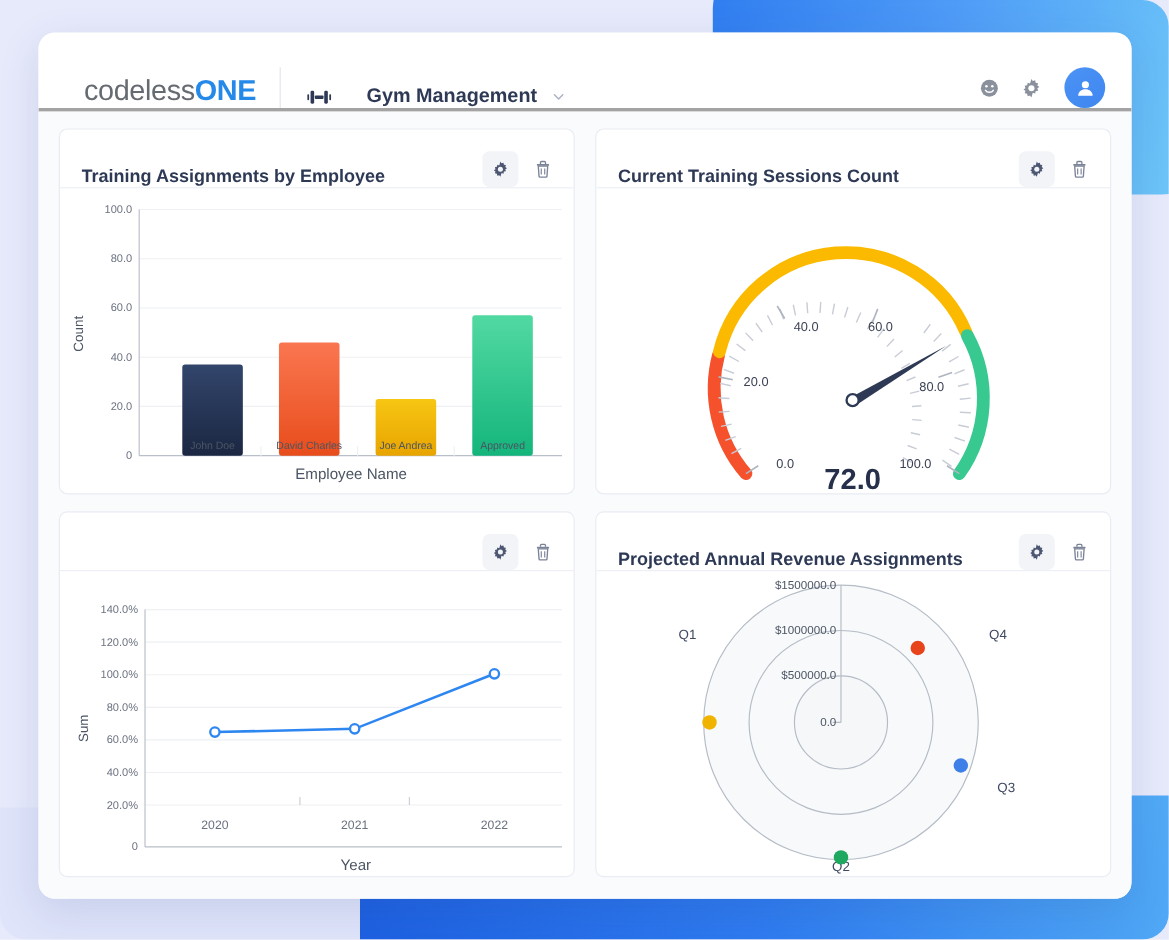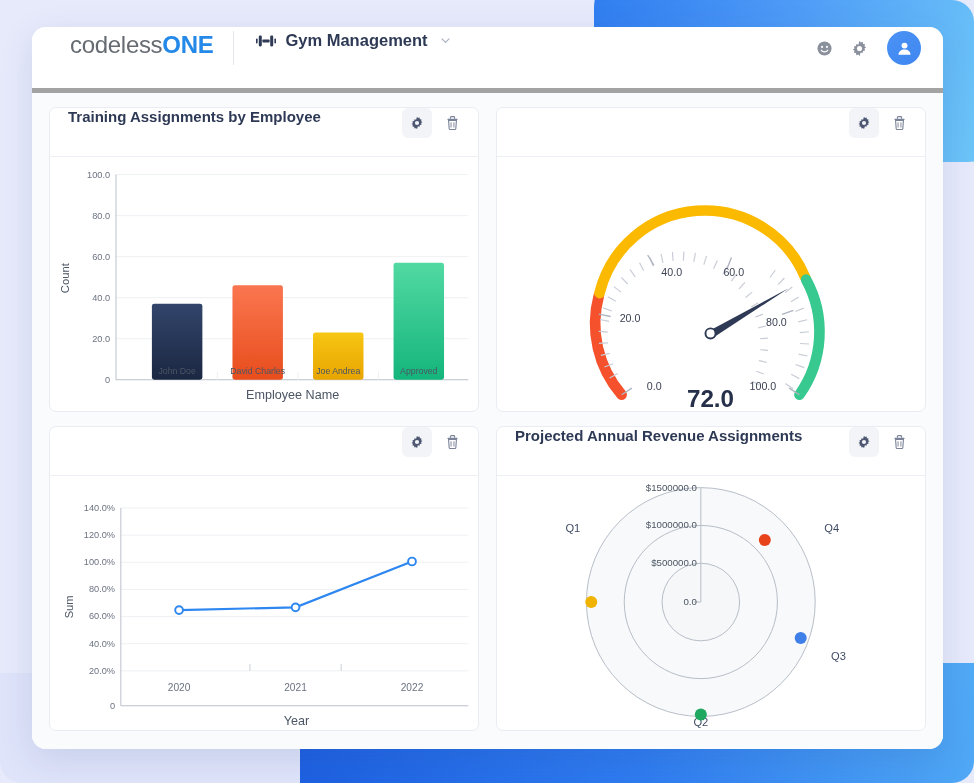--- a/index.html
+++ b/index.html
@@ -49,24 +49,24 @@
     box-shadow: 0 10px 34px rgba(40,60,120,.13);
     overflow: hidden;
     display: flex;
     flex-direction: column;
   }
 
   
   .topbar {
     height: 66px;
     background: #ffffff;
-    border-bottom: 5px solid #a3a3a3;
+    border-bottom: 3px solid #a3a3a3;
     display: flex;
-    align-items: flex-start;
-    padding: 4px 22px 0 38px;
+    align-items: flex-end;
+    padding: 16px 22px 0 38px;
     flex: 0 0 66px;
   }
   .brand {
     font-size: 24px;
     letter-spacing: -0.3px;
     white-space: nowrap;
   }
   .brand .b1 { color: #666b72; font-weight: 400; }
   .brand .b2 { color: #2489e8; font-weight: 700; }
   .vdiv {
@@ -74,20 +74,21 @@
     background: #e3e6ec;
     margin: 0 22px 0 20px;
   }
   .app-title-wrap {
     display: flex; align-items: center; gap: 9px;
   }
   .dumbbell { display: block; }
   .app-title {
     font-size: 16.5px; font-weight: 700; color: #2e3a55;
     white-space: nowrap;
+    margin-left: 20px;
   }
   .chev { margin-left: 3px; color: #aab1c0; display: block; }
   .topbar-spacer { flex: 1 1 auto; }
   .top-icons { display: flex; align-items: center; gap: 13px; }
   .ic-btn {
     width: 22px; height: 22px;
     display: flex; align-items: center; justify-content: center;
     color: #8b909d; cursor: pointer;
   }
   .avatar {
@@ -113,21 +114,21 @@
     border: 1px solid #e9ecf2;
     border-radius: 7px;
     display: flex;
     flex-direction: column;
     overflow: hidden;
     min-height: 0;
   }
   .card-head {
     height: 49px; flex: 0 0 49px;
     border-bottom: 1px solid #eceff4;
-    display: flex; align-items: flex-start;
+    display: flex; align-items: flex-end;
     padding: 0 12px 0 18px;
   }
   .card-title {
     font-size: 15px; font-weight: 700; color: #2e3a55;
     white-space: nowrap; overflow: hidden; text-overflow: ellipsis;
   }
   .head-spacer { flex: 1 1 auto; }
   .head-actions { display: flex; align-items: center; gap: 6px; }
   .gear-btn {
     width: 30px; height: 30px; border-radius: 6px;
@@ -286,20 +287,21 @@
           <text class="cat-lab" x="297" y="222" text-anchor="middle">Joe Andrea</text>
           <text class="cat-lab" x="380" y="222" text-anchor="middle">Approved</text>
 
           <text class="ax-title" x="250" y="248" text-anchor="middle" style="font-size:13px;">Employee Name</text>
         </svg>
       </div>
     </div>
 
     <div class="card">
       <div class="card-head">
+        <div class="card-title">Current Training Sessions Count</div>
         <div class="head-spacer"></div>
         <div class="head-actions">
           <button class="gear-btn">
             <svg width="14" height="14" viewBox="0 0 20 20">
               <path fill="#4d5771" d="M10 0.9l1.35 2.0 2.35-.72.43 2.43 2.43.43-.72 2.35 2.0 1.35-2.0 1.35.72 2.35-2.43.43-.43 2.43-2.35-.72L10 19.1l-1.35-2.0-2.35.72-.43-2.43-2.43-.43.72-2.35L2.16 11.3 4.16 9.95 3.44 7.6l2.43-.43.43-2.43 2.35.72z"></path>
               <circle cx="10" cy="10" r="3.0" fill="#f2f4f8"></circle>
             </svg>
           </button>
           <button class="trash-btn">
             <svg width="15" height="16" viewBox="0 0 18 20">

